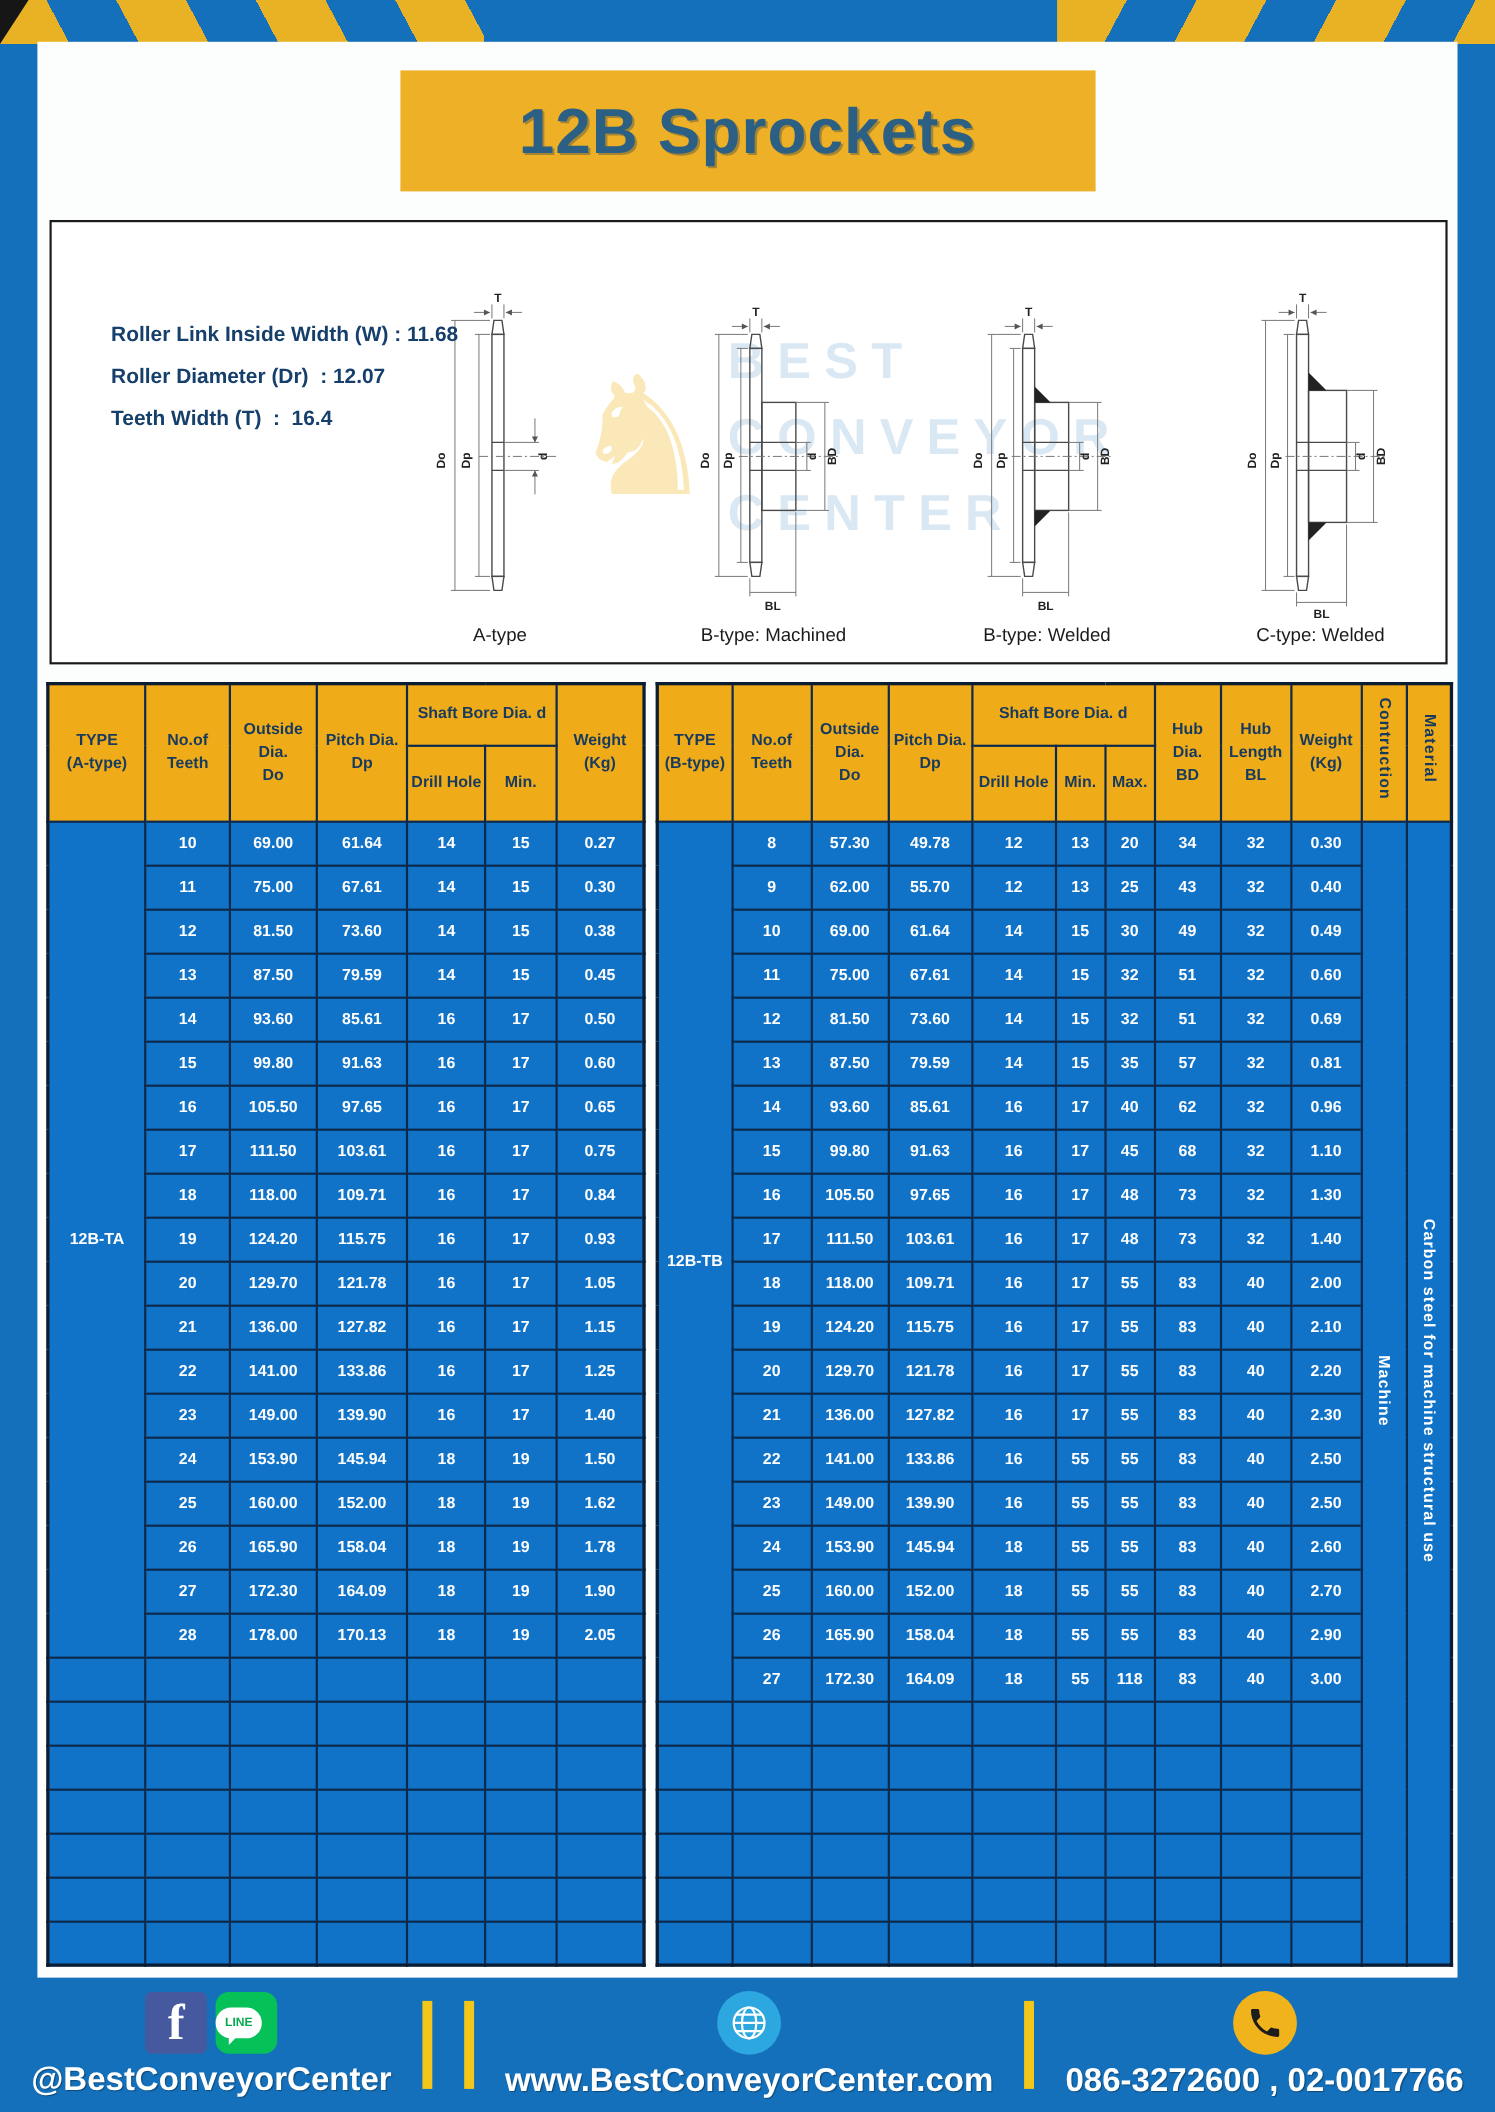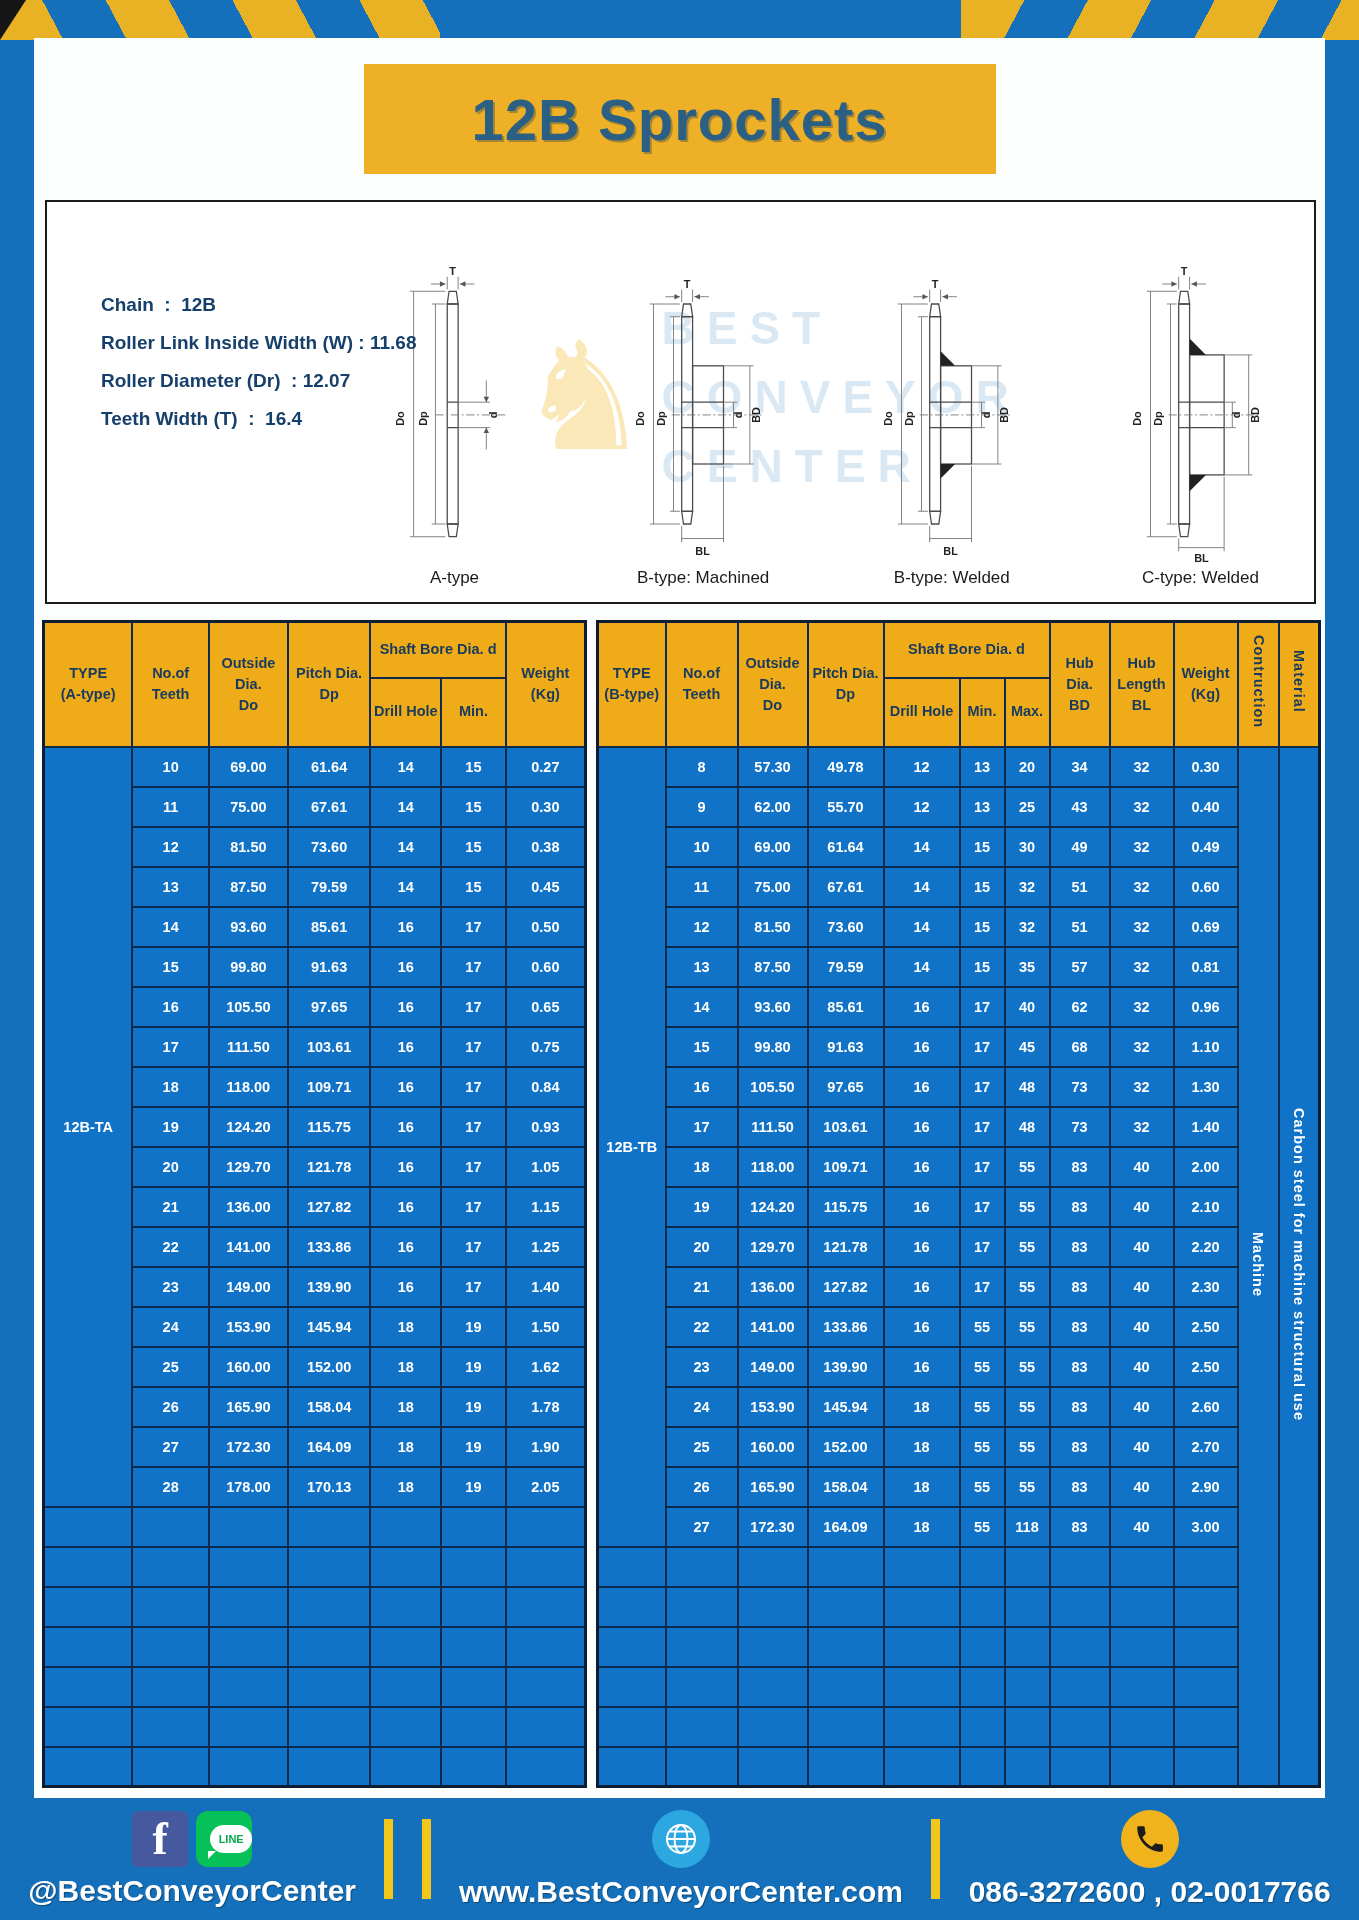--- a/index.html
+++ b/index.html
@@ -47,21 +47,21 @@
   td .vtext{font-weight:bold;}
   
   .footer{position:absolute;left:0;bottom:0;width:1359px;height:122px;background:#1470ba;
           display:flex;align-items:center;justify-content:space-evenly;}
   .f-item{display:flex;flex-direction:column;align-items:center;gap:7px;}
   .f-icons{display:flex;gap:8px;align-items:center;}
   .f-text{color:#ffffff;font-size:30px;font-weight:bold;text-shadow:1px 1px 1px rgba(0,0,0,.35);white-space:nowrap;}
   .f-sep{width:9px;height:80px;background:#f3c71a;}
   .ic-fb{width:56px;height:56px;background:#46599e;border-radius:6px;display:flex;align-items:center;justify-content:center;
          color:#fff;font-family:"Liberation Serif","DejaVu Serif",serif;font-size:46px;font-weight:bold;line-height:1;}
-  .ic-line{width:56px;height:56px;background:#06c157;border-radius:12px;display:flex;align-items:center;justify-content:flex-end;position:relative;}
+  .ic-line{width:56px;height:56px;background:#06c157;border-radius:12px;display:flex;align-items:center;justify-content:flex-start;position:relative;}
   .line-bubble{width:42px;height:28px;background:#fff;border-radius:14px;display:flex;align-items:center;justify-content:center;
                color:#06a94d;font-size:11px;font-weight:bold;}
   .line-bubble::after{content:'';position:absolute;left:12px;bottom:8px;border-top:8px solid #fff;border-right:8px solid transparent;}
   .ic-circle{width:58px;height:58px;border-radius:50%;display:flex;align-items:center;justify-content:center;}
   .ic-mail{background:#bf3434;}
   .ic-globe{background:#2da7e0;}
   .ic-phone{background:#f1b31c;}
 </style>
 </head>
 <body>
@@ -82,21 +82,20 @@
       <div class="watermark">
         <span class="wm-knight">♞</span>
         <span class="wm-lines">
           <span class="wm-line">BEST</span>
           <span class="wm-line">CONVEYOR</span>
           <span class="wm-line">CENTER</span>
         </span>
       </div>
 
       <div class="specs">
-        <div class="spec-line">Chain  :  12B</div>
         <div class="spec-line">Roller Link Inside Width (W) : 11.68</div>
         <div class="spec-line">Roller Diameter (Dr)  : 12.07</div>
         <div class="spec-line">Teeth Width (T)  :  16.4</div>
       </div>
 
       <div class="diagrams">
 
         <div class="diag">
           <svg width="155" height="300" viewBox="0 0 170 330">
             <g stroke="#4a4a4a" fill="none" stroke-width="1.4">

